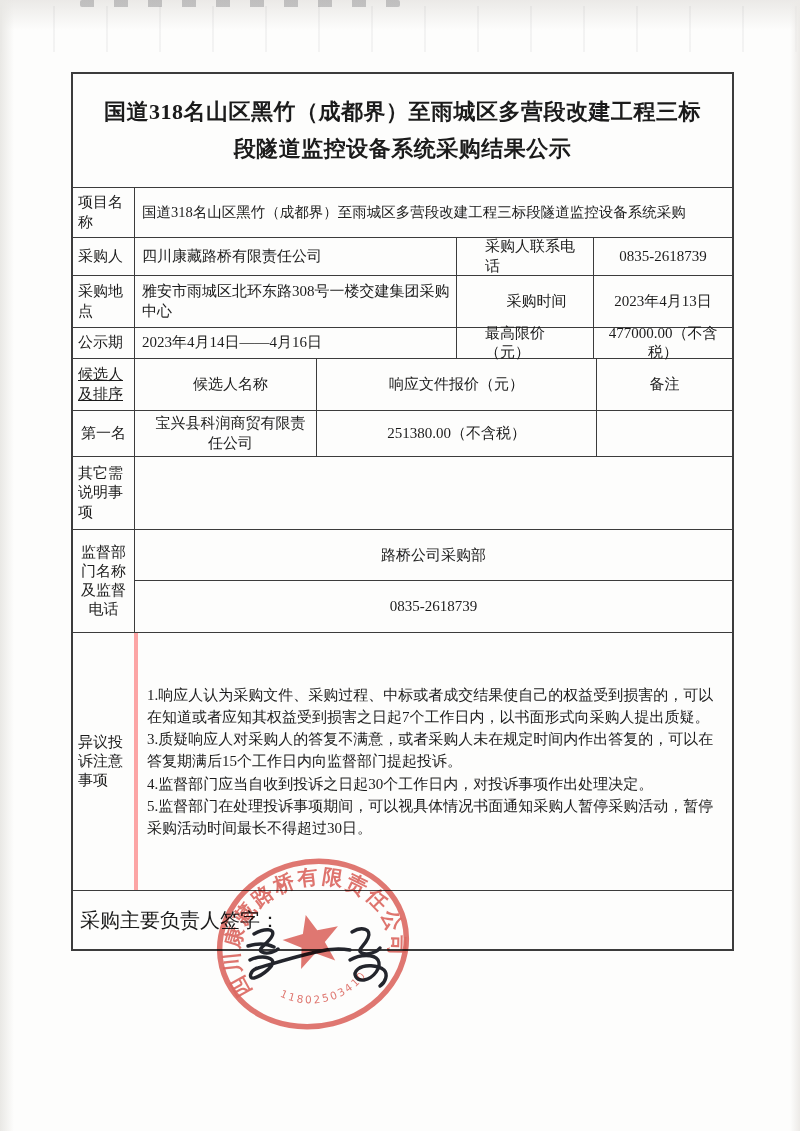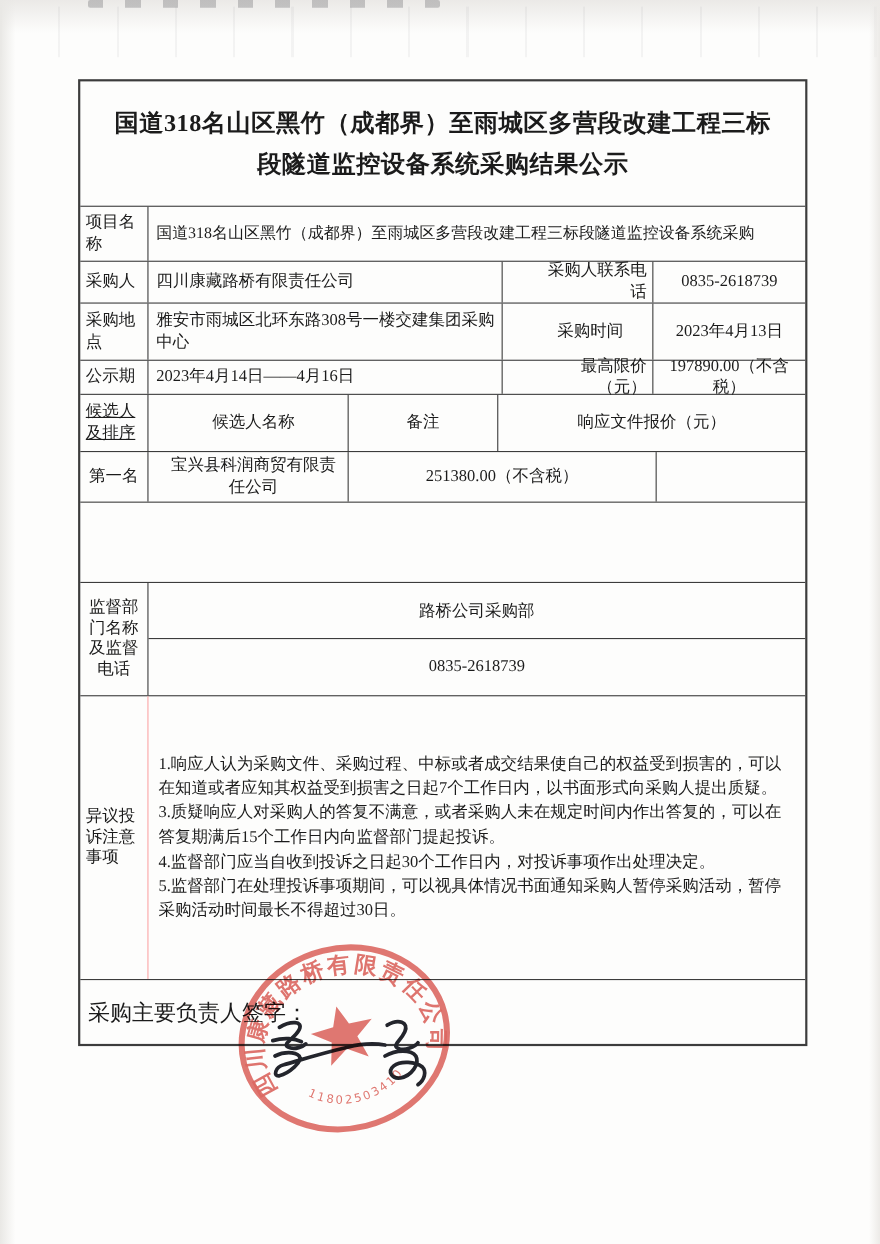--- a/index.html
+++ b/index.html
@@ -42,21 +42,21 @@
     border: 2px solid #3c3c3c;
     background: transparent;
   }
   .trow { display: flex; border-top: 1px solid #3c3c3c; align-items: stretch; }
   .trow:first-child { border-top: none; }
   .cell { border-left: 1px solid #3c3c3c; display: flex; align-items: center; font-size: 15px; line-height: 1.28; padding: 3px 5px; }
   .cell:first-child { border-left: none; }
 
   .c-label   { width: 61px; flex: 0 0 61px; }
   .c-value   { width: 322px; flex: 0 0 322px; padding-left: 7px; }
-  .c-label2  { width: 137px; flex: 0 0 137px; justify-content: center; text-align: right; padding-left: 28px; }
+  .c-label2  { width: 137px; flex: 0 0 137px; justify-content: center; text-align: left; padding-left: 28px; }
   .c-value2  { flex: 1; justify-content: center; text-align: center; }
   .c-full    { flex: 1; padding-left: 7px; }
 
   .row-title { height: 113px; }
   .title-cell {
     flex: 1; display: flex; flex-direction: column; justify-content: center; align-items: center;
     font-size: 22px; font-weight: 700; letter-spacing: .5px; text-align: center; line-height: 1.65;
   }
   .row-project   { height: 50px; }
   .row-purchaser { height: 38px; }
@@ -75,21 +75,21 @@
 
   .row-other { height: 73px; }
   .row-supervision { height: 103px; }
   .sup-label { width: 61px; flex: 0 0 61px; justify-content: center; text-align: center; }
   .sup-right { flex: 1; display: flex; flex-direction: column; }
   .sup-sub { display: flex; align-items: center; justify-content: center; text-align: center; font-size: 15px; }
   .sup-sub-1 { height: 50px; }
   .sup-sub-2 { height: 52px; border-top: 1px solid #3c3c3c; }
 
   .row-objection { height: 258px; }
-  .objection-cell { flex: 1; border-left: 1px solid #fca5a5; display: flex; align-items: center; padding: 8px 10px 8px 9px; }
+  .objection-cell { flex: 1; border-left: 4px solid #fca5a5; display: flex; align-items: center; padding: 8px 10px 8px 9px; }
   .objection-text p { font-size: 15px; line-height: 1.47; text-align: left; }
 
   .row-signature { height: 59px; }
   .sig-cell { flex: 1; display: flex; align-items: center; padding-left: 7px; font-size: 20px; }
 
   
   .seal-wrap { position: absolute; left: 208px; top: 852px; width: 210px; height: 186px; mix-blend-mode: multiply; opacity: .88; }
   .signature-wrap { position: absolute; left: 232px; top: 916px; width: 180px; height: 88px; }
 </style>
 </head>
@@ -126,39 +126,40 @@
     <div class="cell c-label">采购地点</div>
     <div class="cell c-value">雅安市雨城区北环东路308号一楼交建集团采购中心</div>
     <div class="cell c-label2">采购时间</div>
     <div class="cell c-value2">2023年4月13日</div>
   </div>
 
   <div class="trow row-publicity">
     <div class="cell c-label">公示期</div>
     <div class="cell c-value">2023年4月14日——4月16日</div>
     <div class="cell c-label2">最高限价（元）</div>
-    <div class="cell c-value2">197890.00（不含税）</div>
+    <div class="cell c-value2">477000.00（不含税）</div>
   </div>
 
   <div class="trow row-cand-header">
     <div class="cell cc-rank hdr">候选人及排序</div>
     <div class="cell cc-name">候选人名称</div>
+    <div class="cell cc-price">响应文件报价（元）</div>
     <div class="cell cc-remark">备注</div>
-    <div class="cell cc-price">响应文件报价（元）</div>
   </div>
 
   <div class="trow row-cand-1">
     <div class="cell cc-rank">第一名</div>
     <div class="cell cc-name">宝兴县科润商贸有限责任公司</div>
     <div class="cell cc-price">251380.00（不含税）</div>
     <div class="cell cc-remark"></div>
   </div>
 
 
   <div class="trow row-other">
+    <div class="cell c-label">其它需说明事项</div>
     <div class="cell c-full"></div>
   </div>
 
   <div class="trow row-supervision">
     <div class="cell sup-label">监督部门名称及监督电话</div>
     <div class="sup-right" style="border-left:1px solid #3c3c3c;">
       <div class="sup-sub sup-sub-1">路桥公司采购部</div>
       <div class="sup-sub sup-sub-2">0835-2618739</div>
     </div>
   </div>

